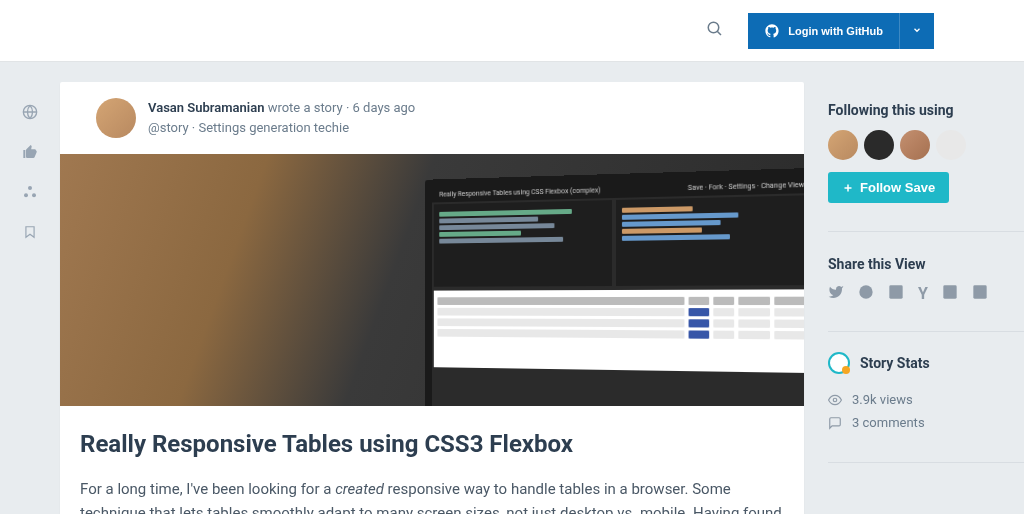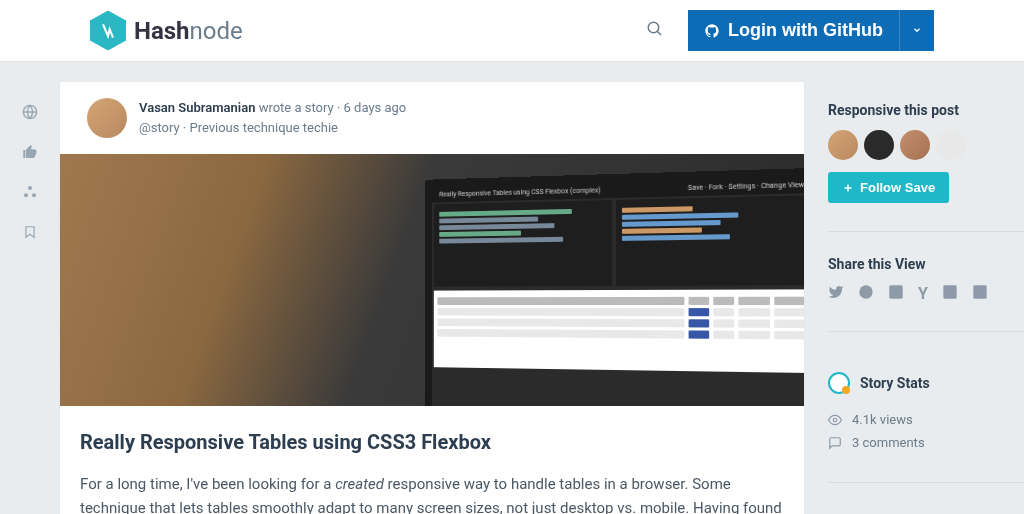--- a/index.html
+++ b/index.html
@@ -8,48 +8,48 @@
     .header { background: #fff; height: 62px; display: flex; align-items: center; padding: 0 90px; border-bottom: 1px solid #e1e4e6; }
     .logo-wrap { display: flex; align-items: center; gap: 8px; }
     .logo-icon { width: 36px; height: 40px; background: #2ab8c5; position: relative; clip-path: polygon(50% 0%, 100% 25%, 100% 75%, 50% 100%, 0% 75%, 0% 25%); display: flex; align-items: center; justify-content: center; }
     .logo-icon svg { width: 20px; height: 20px; }
     .logo-text { font-size: 24px; font-weight: 700; color: #334; }
     .logo-text .light { font-weight: 400; color: #6b7c8c; }
     
     .header-right { margin-left: auto; display: flex; align-items: center; gap: 24px; }
     .search-btn { background: none; border: none; cursor: pointer; color: #6b7c8c; }
     .login-group { display: flex; }
-    .login-btn { background: #0d6cb5; color: #fff; border: none; padding: 10px 16px; font-size: 18px; font-weight: 600; cursor: pointer; display: flex; align-items: center; gap: 8px; }
+    .login-btn { background: #0d6cb5; color: #fff; border: none; padding: 10px 16px; font-size: 11px; font-weight: 600; cursor: pointer; display: flex; align-items: center; gap: 8px; }
     .login-dropdown { background: #0d6cb5; border: none; border-left: 1px solid rgba(255,255,255,0.2); padding: 10px 12px; cursor: pointer; color: #fff; }
     
     .page { display: flex; max-width: 1024px; margin: 0 auto; padding-top: 20px; }
     
     .left-rail { width: 60px; padding-top: 10px; }
     .rail-icon { width: 40px; height: 40px; display: flex; align-items: center; justify-content: center; color: #98a5b3; cursor: pointer; margin: 0 auto; }
     
     .main { flex: 1; background: #fff; border-radius: 2px; box-shadow: 0 1px 2px rgba(0,0,0,0.05); overflow: hidden; }
     
-    .post-meta { display: flex; align-items: flex-start; gap: 12px; padding: 16px 27px; }
+    .post-meta { display: flex; align-items: flex-start; gap: 12px; padding: 16px 36px; }
     .avatar { width: 40px; height: 40px; border-radius: 50%; background: linear-gradient(135deg, #d4a574, #b88960); flex-shrink: 0; }
     .meta-text { font-size: 13px; color: #6b7c8c; line-height: 1.5; }
     .author-name { color: #2d3e50; font-weight: 600; }
     
     .hero-img { width: 100%; height: 252px; background: linear-gradient(110deg, #a07850 0%, #8b6840 25%, #3a3a3a 45%, #2a2a2a 100%); position: relative; overflow: hidden; }
     .laptop-screen { position: absolute; right: -10px; top: 20px; width: 400px; height: 260px; background: #1a1a1a; transform: perspective(600px) rotateY(-8deg); border-radius: 4px; }
     .screen-content { position: absolute; inset: 8px; background: #2b2b2b; font-size: 6px; }
     .codepen-bar { background: #1a1a1a; padding: 4px 8px; color: #ccc; font-size: 7px; display: flex; justify-content: space-between; }
     .code-panels { display: flex; height: 90px; }
     .code-panel { flex: 1; background: #1e1e1e; margin: 2px; padding: 6px; }
     .code-panel .line { height: 5px; margin: 2px 0; border-radius: 1px; }
     .table-area { background: #fff; height: 80px; margin: 2px; padding: 4px; }
     .table-row-sim { display: flex; gap: 4px; margin: 3px 0; height: 8px; }
     .table-cell-sim { background: #e8e8e8; flex: 1; border-radius: 1px; }
     
     .post-body { padding: 24px 20px; }
-    .post-title { font-size: 20px; font-weight: 700; color: #2d3e50; margin-bottom: 18px; line-height: 1.2; }
+    .post-title { font-size: 24px; font-weight: 700; color: #2d3e50; margin-bottom: 18px; line-height: 1.2; }
     .post-text { font-size: 15px; color: #4a5866; line-height: 1.6; margin-bottom: 24px; }
     .post-text em { font-style: italic; }
     
     .sidebar { width: 220px; padding: 20px 0 20px 24px; }
     .side-section { margin-bottom: 28px; }
     .side-heading { font-size: 14px; font-weight: 700; color: #2d3e50; margin-bottom: 12px; }
     .followers { display: flex; gap: 6px; margin-bottom: 12px; }
     .follower-av { width: 30px; height: 30px; border-radius: 50%; background: #ccc; }
     .follower-av:nth-child(1){ background: linear-gradient(135deg,#d4a574,#b88960); }
     .follower-av:nth-child(2){ background: #2a2a2a; }
@@ -64,28 +64,20 @@
     .stats-heading { display: flex; align-items: center; gap: 10px; margin-bottom: 14px; }
     .stats-icon { width: 22px; height: 22px; border-radius: 50%; background: #fff; border: 2px solid #1fb8c8; position: relative; }
     .stats-icon::after { content: ''; position: absolute; right: -2px; bottom: -2px; width: 8px; height: 8px; background: #f5a623; border-radius: 50%; }
     .stat-row { display: flex; align-items: center; gap: 10px; font-size: 13px; color: #6b7c8c; padding: 4px 0; }
     .stat-row svg, .stat-row .sicon { width: 14px; color: #8e9aa7; flex-shrink: 0; }
   </style>
 </head>
 <body>
 
 <header class="header">
-  <div class="logo-wrap">
-    <div class="logo-icon">
-      <svg viewBox="0 0 24 24" fill="none" stroke="#fff" stroke-width="2.5">
-          <path d="M6 4 L12 18 L14 10 L18 20"></path>
-        </svg>
-    </div>
-    <div class="logo-text"><span>Hash</span><span class="light">node</span></div>
-  </div>
   <div class="header-right">
     <button class="search-btn">
       <svg width="18" height="18" viewBox="0 0 24 24" fill="none" stroke="currentColor" stroke-width="2">
           <circle cx="10" cy="10" r="7"></circle>
           <line x1="20" y1="20" x2="15" y2="15"></line>
         </svg>
     </button>
     <div class="login-group">
       <button class="login-btn">
         <svg width="16" height="16" viewBox="0 0 24 24" fill="#fff">
@@ -127,21 +119,21 @@
           <path d="M5 3h14v18l-7-5-7 5V3z"></path>
         </svg>
       </div>
   </nav>
 
   <article class="main">
     <div class="post-meta">
       <div class="avatar"></div>
       <div class="meta-text">
         <div><span class="author-name">Vasan Subramanian</span> <span>wrote a story</span> · <span>6 days ago</span></div>
-        <div><span>@story</span> · <span>Previous technique techie</span></div>
+        <div><span>@story</span> · <span>Settings generation techie</span></div>
       </div>
     </div>
 
     <div class="hero-img">
       <div class="laptop-screen">
         <div class="screen-content">
           <div class="codepen-bar">
               <span>Really Responsive Tables using CSS Flexbox (complex)</span>
               <span>Save · Fork · Settings · Change View</span>
             </div>
@@ -197,21 +189,21 @@
 
     <div class="post-body">
       <h1 class="post-title">Really Responsive Tables using CSS3 Flexbox</h1>
       <p class="post-text" id="post-intro">For a long time, I've been looking for a <em>created</em> responsive way to handle tables in a browser. Some technique that lets tables smoothly adapt to many screen sizes, not just desktop vs. mobile. Having found none, I created my own using  s and CSS3 Flexbox, and here it is.</p>
 
     </div>
   </article>
 
   <aside class="sidebar">
     <div class="side-section">
-      <div class="side-heading">Responsive this post</div>
+      <div class="side-heading">Following this using</div>
       <div class="followers">
         <div class="follower-av"></div>
         <div class="follower-av"></div>
         <div class="follower-av"></div>
         <div class="follower-av"></div>
       </div>
       <button class="follow-btn">
         <svg width="12" height="12" viewBox="0 0 24 24" fill="none" stroke="#fff" stroke-width="3">
             <line x1="12" y1="5" x2="12" y2="19"></line>
             <line x1="5" y1="12" x2="19" y2="12"></line>
@@ -247,31 +239,31 @@
           </span>
         <span>
             <svg width="16" height="16" viewBox="0 0 24 24" fill="currentColor">
               <rect x="2" y="2" width="20" height="20" rx="2"></rect>
             </svg>
           </span>
       </div>
     </div>
     <hr class="divider">
 
-    <div class="side-section" style="margin-top:40px">
+    <div class="side-section" style="margin-top:20px">
       <div class="stats-heading">
         <div class="stats-icon"></div>
         <span class="side-heading" style="margin:0">Story Stats</span>
       </div>
       <div class="stat-row">
         <svg class="sicon" viewBox="0 0 24 24" fill="none" stroke="currentColor" stroke-width="2">
             <path d="M1 12s4-8 11-8 11 8 11 8-4 8-11 8-11-8-11-8z"></path>
             <circle cx="12" cy="12" r="3"></circle>
           </svg>
-        <span>4.1k views</span>
+        <span>3.9k views</span>
       </div>
       <div class="stat-row">
         <svg class="sicon" viewBox="0 0 24 24" fill="none" stroke="currentColor" stroke-width="2">
             <path d="M21 15a2 2 0 0 1-2 2H7l-4 4V5a2 2 0 0 1 2-2h14a2 2 0 0 1 2 2z"></path>
           </svg>
         <span>3 comments</span>
       </div>
     </div>
     <hr class="divider">
 

